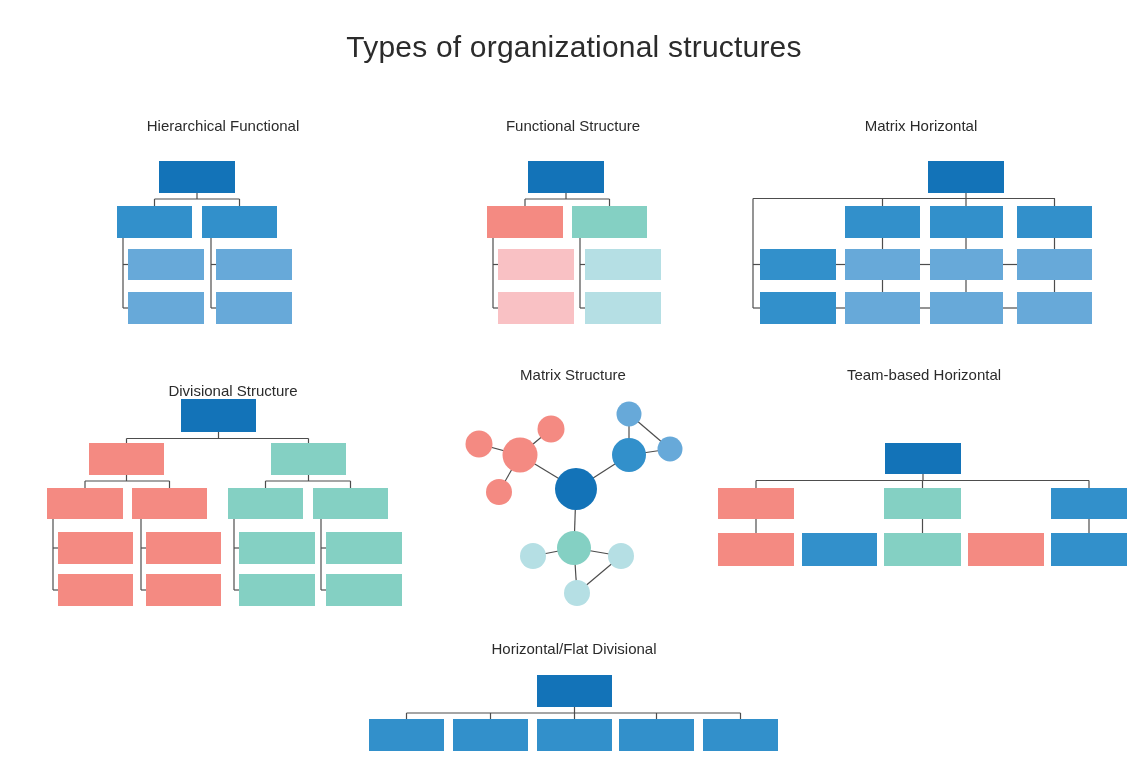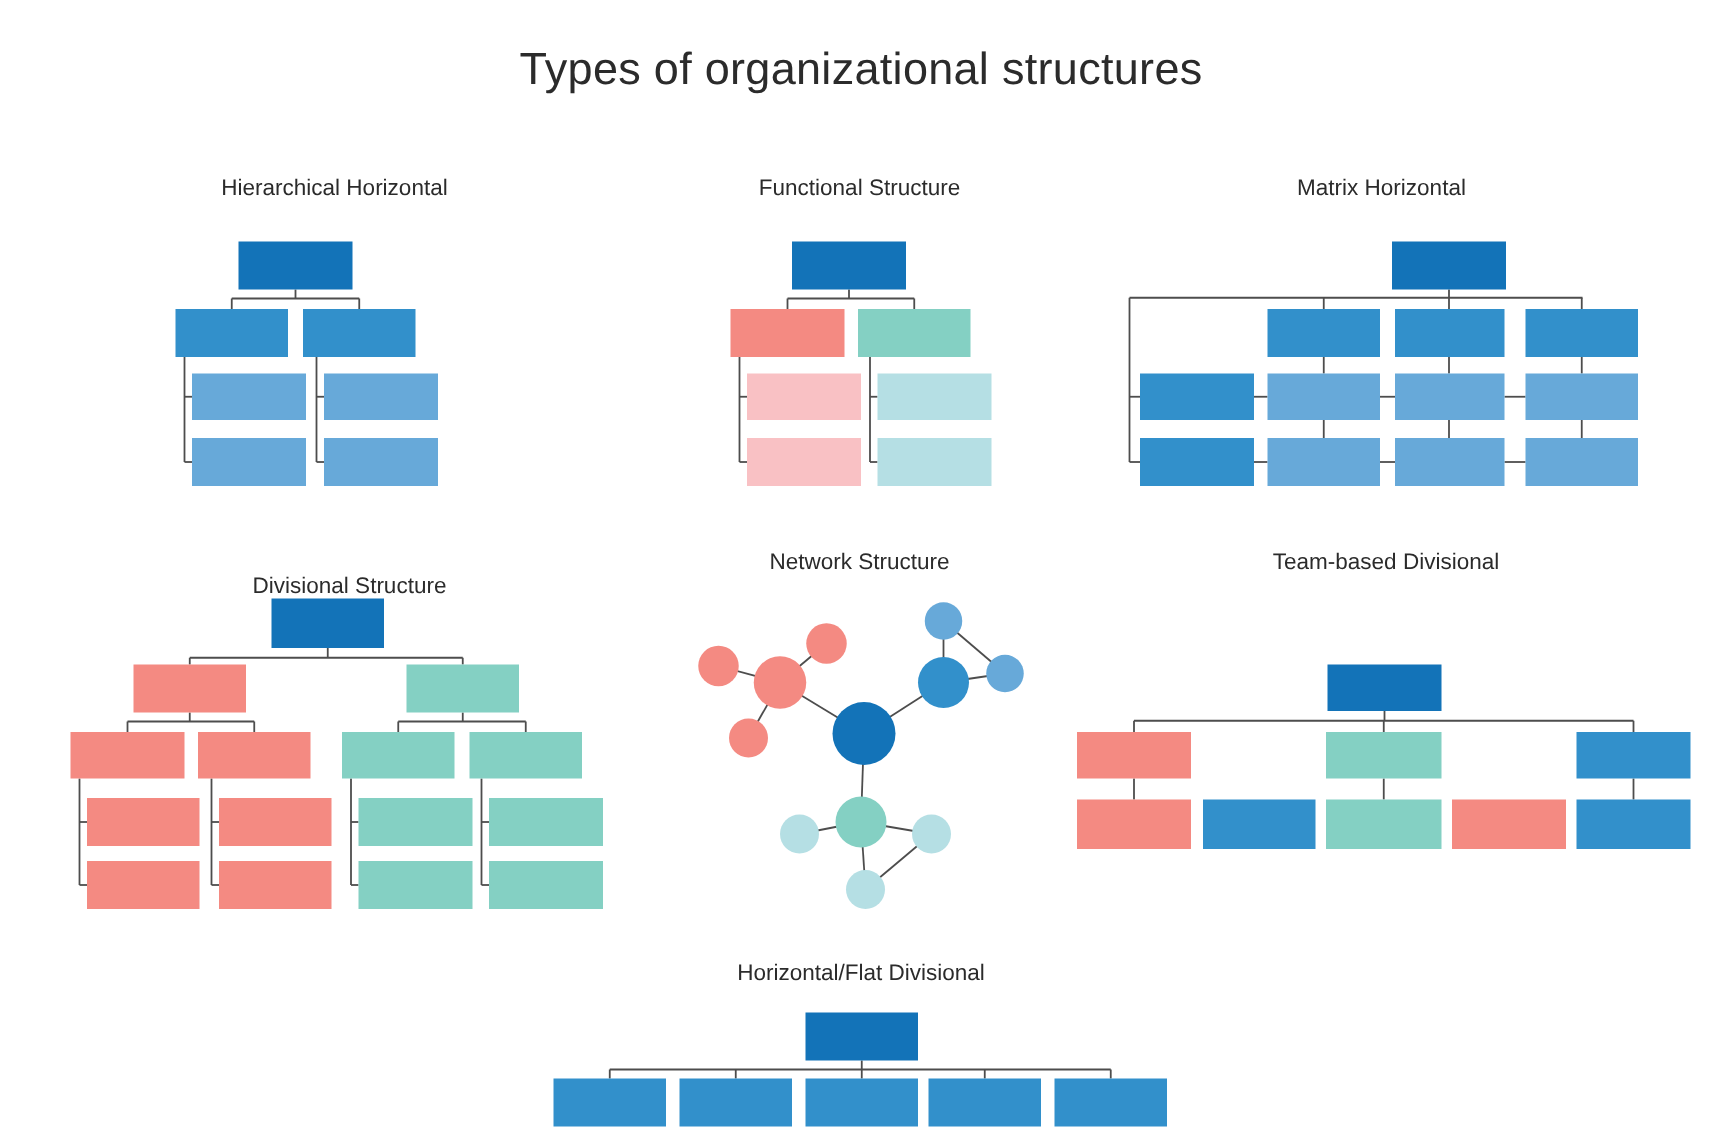--- a/index.html
+++ b/index.html
@@ -195,20 +195,20 @@
         <line x1="740.5" y1="713" x2="740.5" y2="719" stroke="#4d4d4d" stroke-width="1.2"></line>
         <rect x="537" y="675" width="75" height="32" fill="#1373b8"></rect>
         <rect x="369" y="719" width="75" height="32" fill="#3290cb"></rect>
         <rect x="453" y="719" width="75" height="32" fill="#3290cb"></rect>
         <rect x="537" y="719" width="75" height="32" fill="#3290cb"></rect>
         <rect x="619" y="719" width="75" height="32" fill="#3290cb"></rect>
         <rect x="703" y="719" width="75" height="32" fill="#3290cb"></rect>
       </g>
     </svg>
 
-  <div class="dlabel" style="left:223px;top:117px">Hierarchical Horizontal</div>
+  <div class="dlabel" style="left:223px;top:117px">Hierarchical Functional</div>
   <div class="dlabel" style="left:573px;top:117px">Functional Structure</div>
   <div class="dlabel" style="left:921px;top:117px">Matrix Horizontal</div>
   <div class="dlabel" style="left:233px;top:382px">Divisional Structure</div>
-  <div class="dlabel" style="left:573px;top:366px">Network Structure</div>
-  <div class="dlabel" style="left:924px;top:366px">Team-based Divisional</div>
+  <div class="dlabel" style="left:573px;top:366px">Matrix Structure</div>
+  <div class="dlabel" style="left:924px;top:366px">Team-based Horizontal</div>
   <div class="dlabel" style="left:574px;top:640px">Horizontal/Flat Divisional</div>
 </div>
 
 </body></html>

